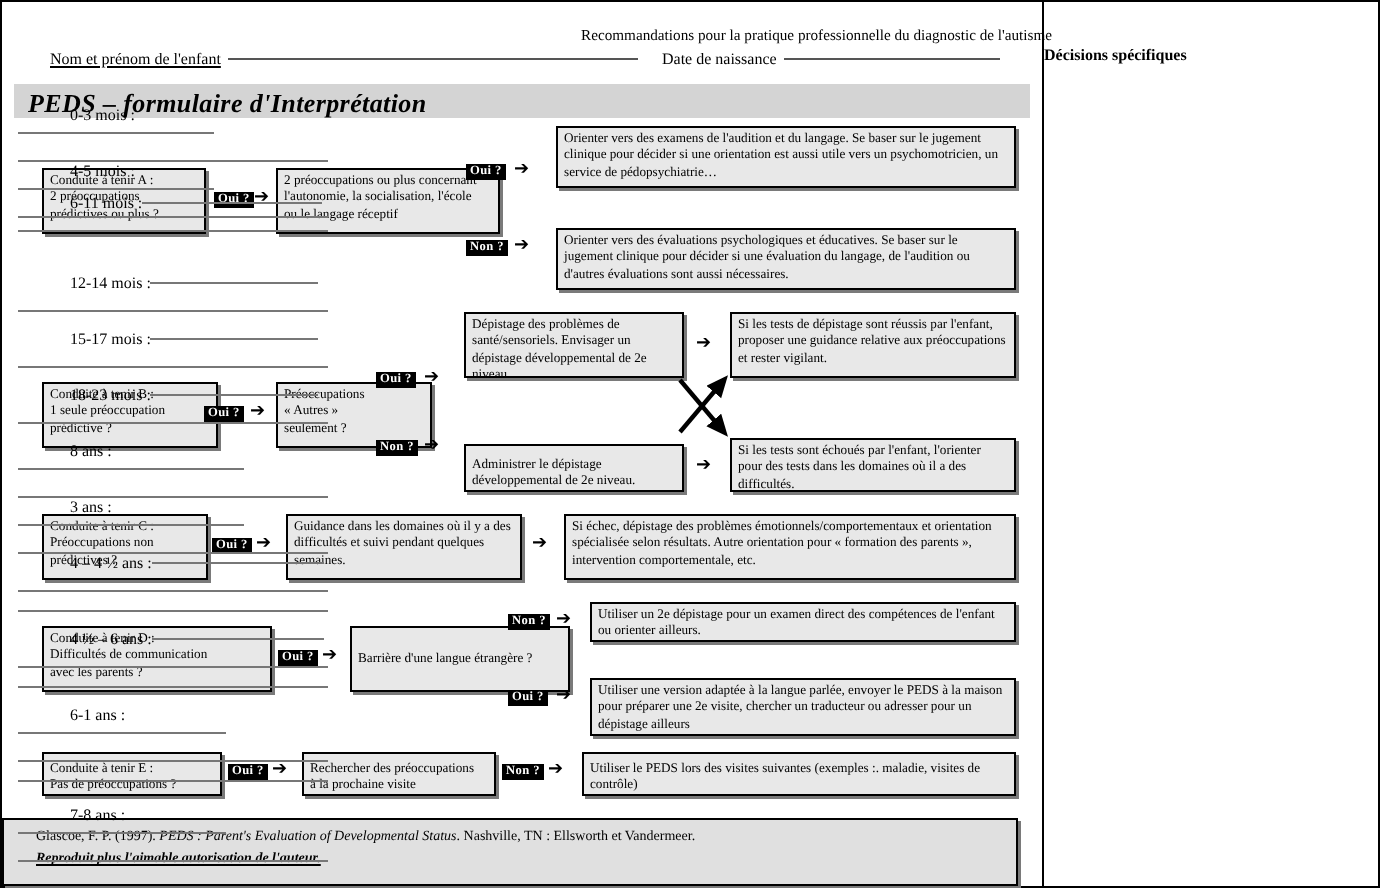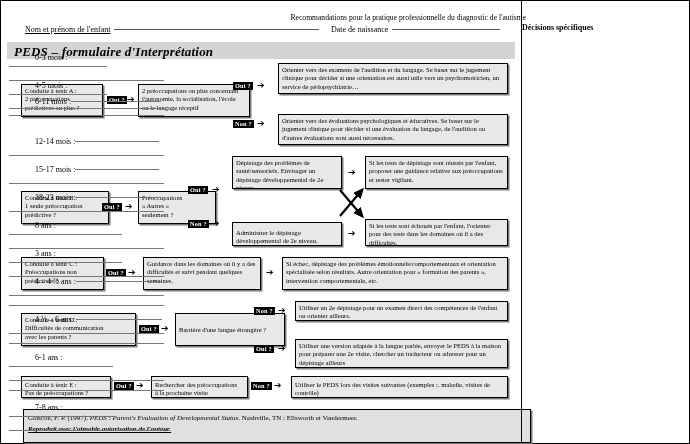--- a/index.html
+++ b/index.html
@@ -67,24 +67,24 @@
   .arrow{
     position:absolute;
     font-size:9px;line-height:9px;
     font-family:"DejaVu Sans", sans-serif;
     font-weight:bold;
   }
   .cross{position:absolute;}
 
   
   .ref{
-    position:absolute;left:22px;top:408px;width:508px;height:34px;
+    position:absolute;left:0;top:408px;width:508px;height:34px;
     background:#e0e0e0;border:1px solid #000;
     box-shadow:1.5px 1.5px 0 #7a7a7a;
-    font-size:7px;line-height:10px;padding:3px 4px;box-sizing:border-box;
+    font-size:7px;line-height:10px;padding:3px 16px;box-sizing:border-box;
   }
   .ref i{font-style:italic;}
   .ref .credit{font-style:italic;font-weight:bold;text-decoration:underline;display:block;margin-top:1px;}
 
   
   .rcol{
     position:absolute;left:520px;top:0;width:169px;height:442px;
     border-left:1px solid #000;box-sizing:border-box;
   }
   .rcol-title{
@@ -239,21 +239,21 @@
     <p>à la prochaine visite</p>
   </div>
   <div class="badge" style="left:250px;top:381px;">Non ?</div>
   <div class="arrow" style="left:273px;top:380px;">➔</div>
   <div class="box" style="left:290px;top:375px;width:217px;height:22px;">
     <p style="margin-top:2px;">Utiliser le PEDS lors des visites suivantes (exemples :. maladie, visites de contrôle)</p>
   </div>
 
   <div class="ref">
     <span>Glascoe, F. P. (1997). </span><i>PEDS : Parent's Evaluation of Developmental Status</i><span>. Nashville, TN : Ellsworth et Vandermeer.</span>
-    <span class="credit">Reproduit avec l'aimable autorisation de l'auteur.</span>
+    <span class="credit">Reproduit plus l'aimable autorisation de l'auteur.</span>
   </div>
 
   <div class="rcol">
     <div class="rcol-title">Décisions spécifiques</div>
   </div>
 
   <div class="dec" style="top:52px;"><span class="lbl">0-3 mois :</span><span class="ln" style="width:98px;"></span><span class="ln2"></span></div>
   <div class="dec" style="top:80px;"><span class="lbl">4-5 mois :</span><span class="ln" style="width:98px;"></span><span class="ln2"></span></div>
   <div class="dec" style="top:96px;"><span class="lbl">6-11 mois :</span><span class="ln" style="width:90px;"></span><span class="ln2"></span></div>
   <div class="dec" style="top:136px;"><span class="lbl">12-14 mois :</span><span class="ln" style="width:84px;"></span><span class="ln2"></span></div>

